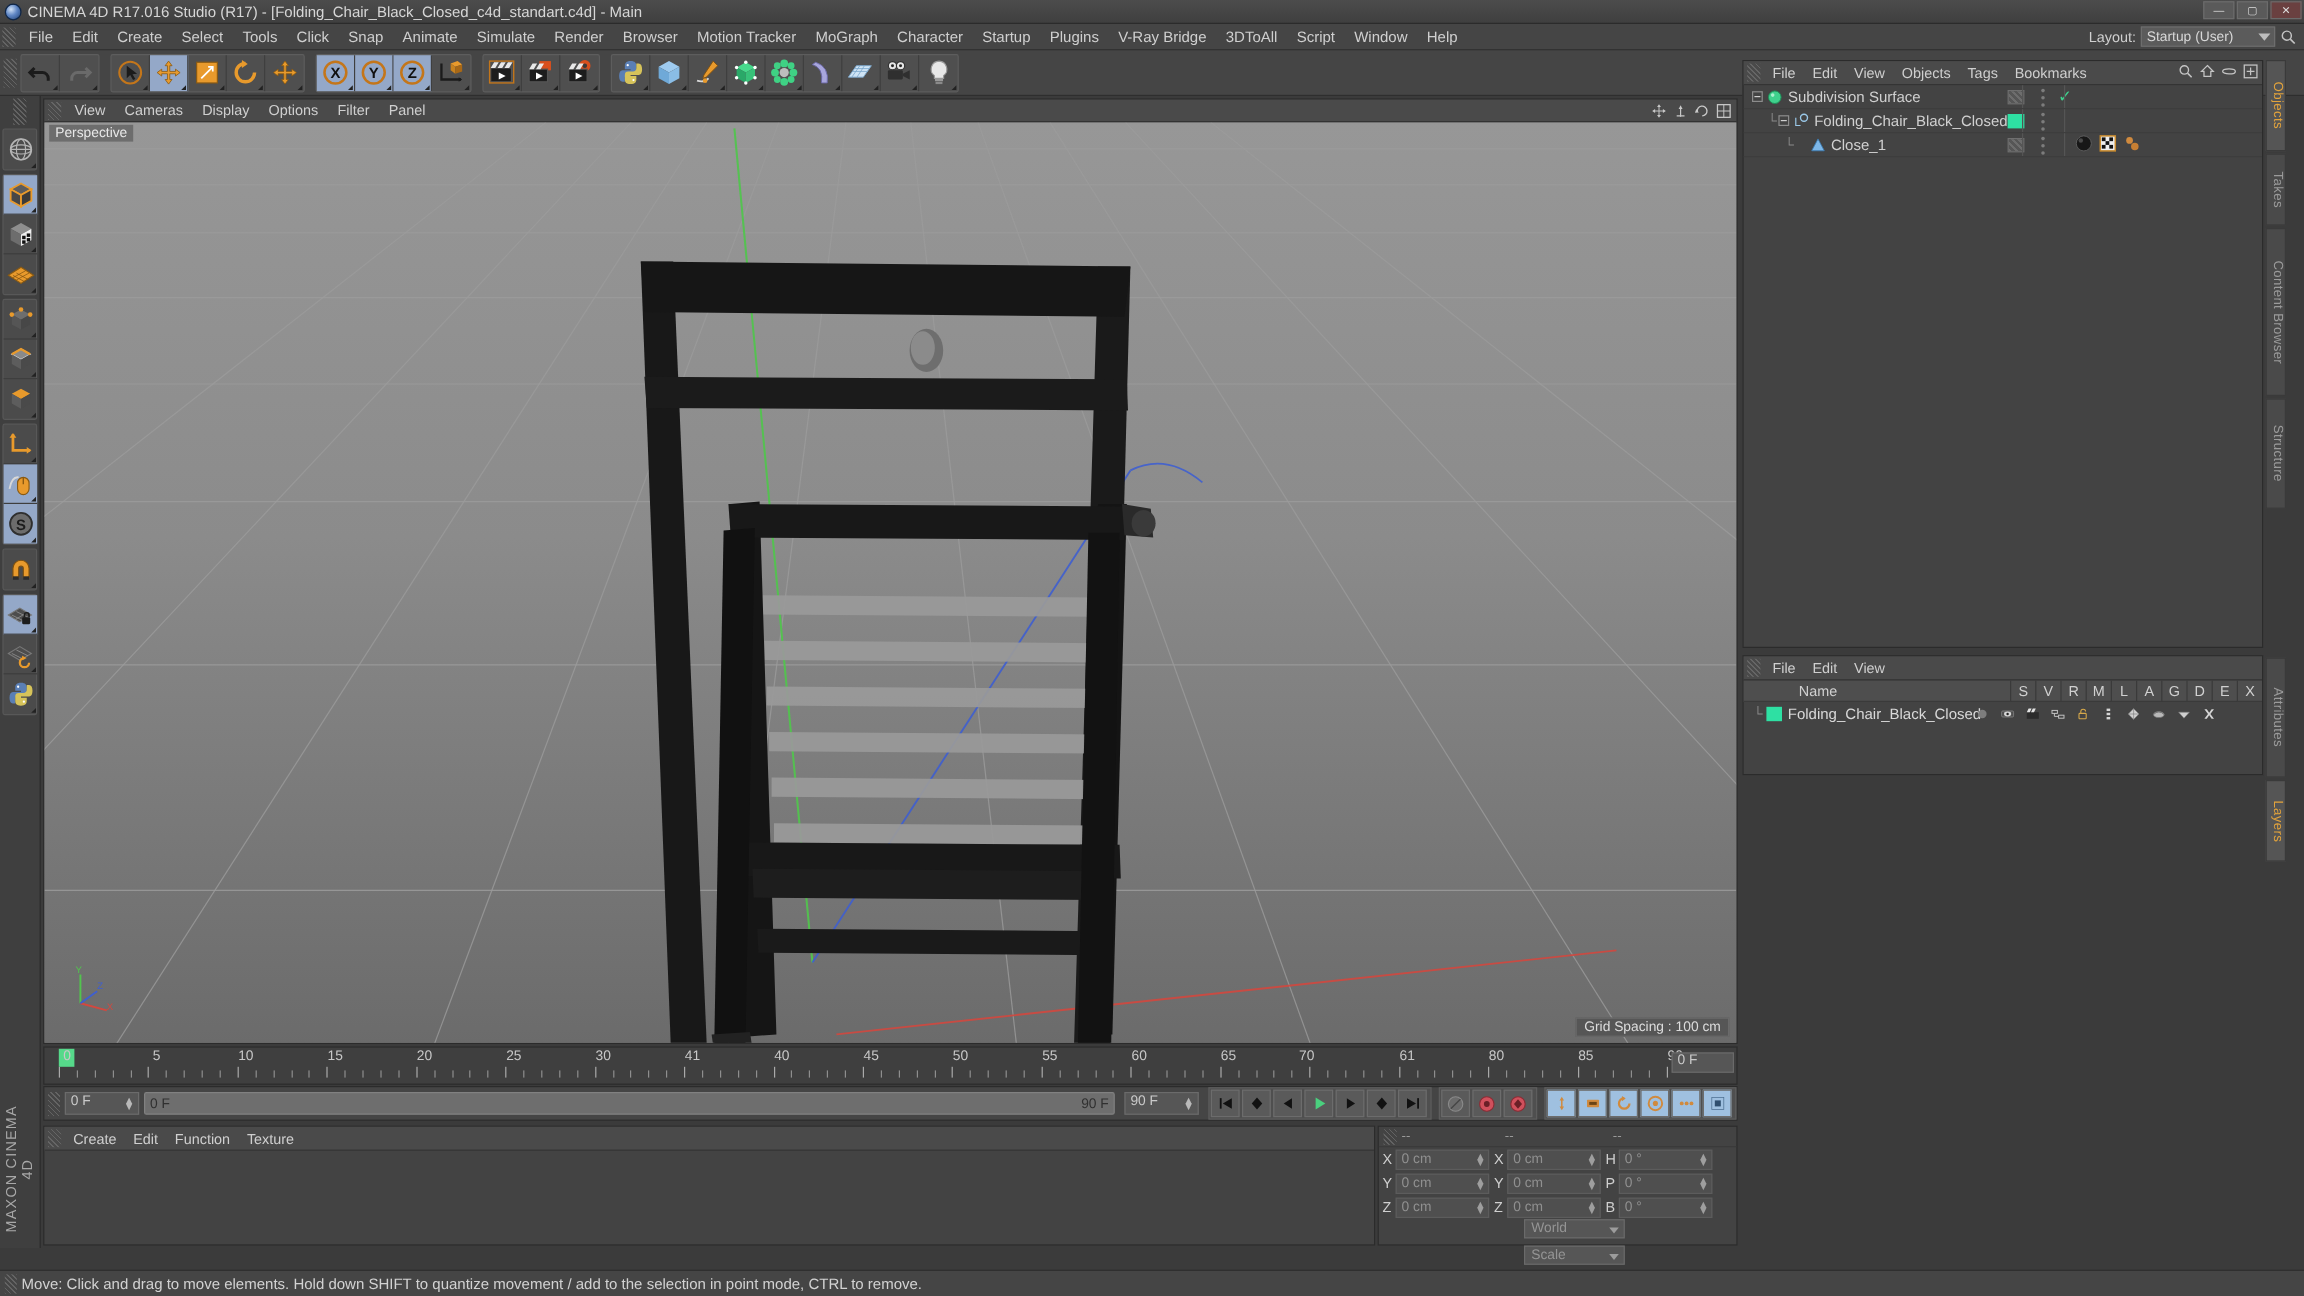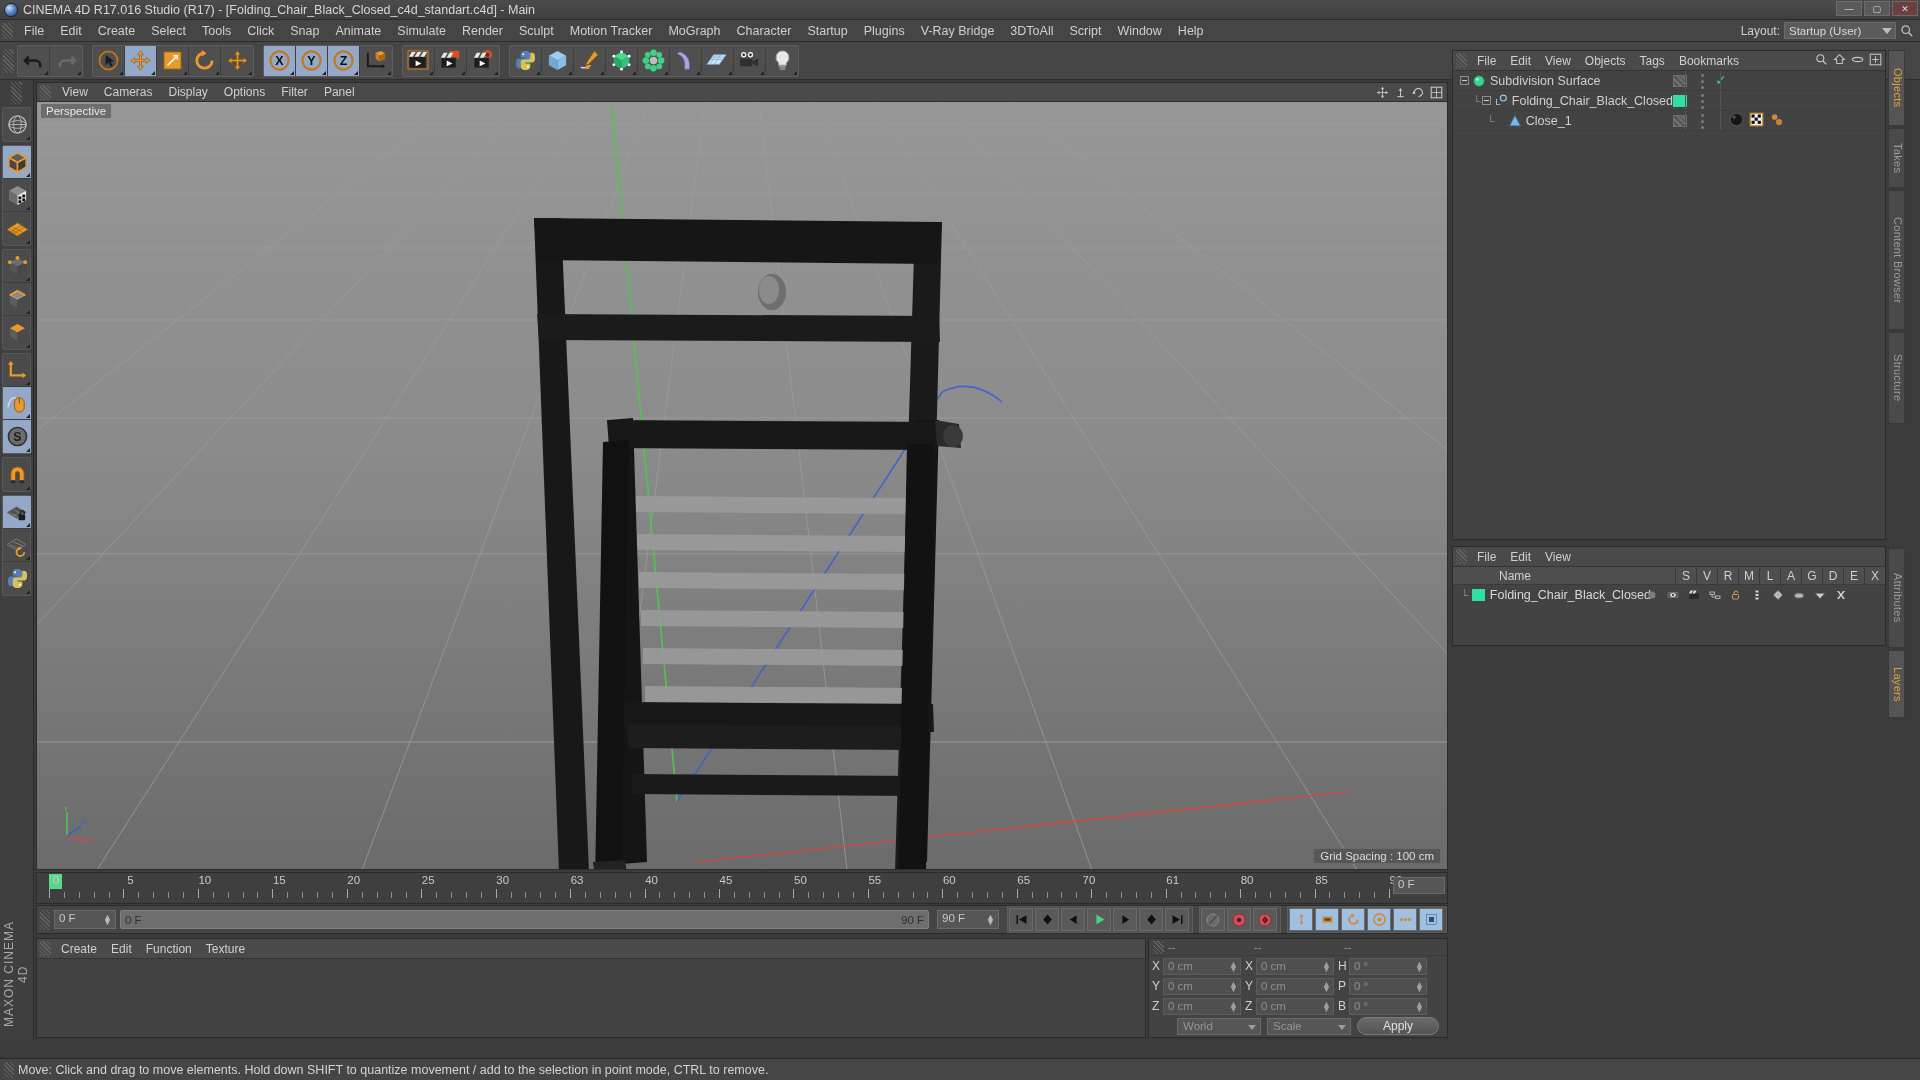--- a/index.html
+++ b/index.html
@@ -191,21 +191,21 @@
         <div class="menu-item">File</div>
         <div class="menu-item">Edit</div>
         <div class="menu-item">Create</div>
         <div class="menu-item">Select</div>
         <div class="menu-item">Tools</div>
         <div class="menu-item">Click</div>
         <div class="menu-item">Snap</div>
         <div class="menu-item">Animate</div>
         <div class="menu-item">Simulate</div>
         <div class="menu-item">Render</div>
-        <div class="menu-item">Sculpt</div>
+        <div class="menu-item">Browser</div>
         <div class="menu-item">Motion Tracker</div>
         <div class="menu-item">MoGraph</div>
         <div class="menu-item">Character</div>
         <div class="menu-item">Startup</div>
         <div class="menu-item">Plugins</div>
         <div class="menu-item">V-Ray Bridge</div>
         <div class="menu-item">3DToAll</div>
         <div class="menu-item">Script</div>
         <div class="menu-item">Window</div>
         <div class="menu-item">Help</div>
@@ -1045,21 +1045,21 @@
         <div class="tl-minor" style="left:1310.2222222222222px;"></div>
         <div class="tl-minor" style="left:1325.111111111111px;"></div>
         <div class="tl-major" style="left:1340px;"></div>
         <div class="tl-tick-lbl" style="left:7px;">0</div>
         <div class="tl-tick-lbl" style="left:81.44444444444444px;">5</div>
         <div class="tl-tick-lbl" style="left:155.88888888888889px;">10</div>
         <div class="tl-tick-lbl" style="left:230.33333333333331px;">15</div>
         <div class="tl-tick-lbl" style="left:304.77777777777777px;">20</div>
         <div class="tl-tick-lbl" style="left:379.22222222222223px;">25</div>
         <div class="tl-tick-lbl" style="left:453.66666666666663px;">30</div>
-        <div class="tl-tick-lbl" style="left:528.1111111111111px;">63</div>
+        <div class="tl-tick-lbl" style="left:528.1111111111111px;">41</div>
         <div class="tl-tick-lbl" style="left:602.5555555555555px;">40</div>
         <div class="tl-tick-lbl" style="left:677px;">45</div>
         <div class="tl-tick-lbl" style="left:751.4444444444445px;">50</div>
         <div class="tl-tick-lbl" style="left:825.8888888888889px;">55</div>
         <div class="tl-tick-lbl" style="left:900.3333333333333px;">60</div>
         <div class="tl-tick-lbl" style="left:974.7777777777777px;">65</div>
         <div class="tl-tick-lbl" style="left:1040px;">70</div>
         <div class="tl-tick-lbl" style="left:1123.6666666666667px;">61</div>
         <div class="tl-tick-lbl" style="left:1198.111111111111px;">80</div>
         <div class="tl-tick-lbl" style="left:1272.5555555555554px;">85</div>
@@ -1223,21 +1223,21 @@
    </div>
         <div class="cm-row">
      <span class="cm-lab">Z</span>
      <div class="cm-fld" style="width:78px;">0 cm<span class="ar">▲<br>▼</span></div>
      <span class="cm-lab" style="margin-left:4px;">Z</span>
      <div class="cm-fld" style="width:78px;">0 cm<span class="ar">▲<br>▼</span></div>
      <span class="cm-lab" style="margin-left:4px;">B</span>
      <div class="cm-fld" style="width:78px;">0 °<span class="ar">▲<br>▼</span></div>
    </div>
       </div>
-    <div class="cm-row" style="padding-left:28px;gap:6px;">
+    <div class="cm-row" style="padding-left:28px;gap:6px;flex-direction:column;">
       <div class="cm-sel" style="width:84px;">
         <span>World</span>
         <span class="caret"></span>
       </div>
       <div class="cm-sel" style="width:84px;">
         <span>Scale</span>
         <span class="caret"></span>
       </div>
       <div class="applybtn" style="width:82px;">Apply</div>
     </div>

